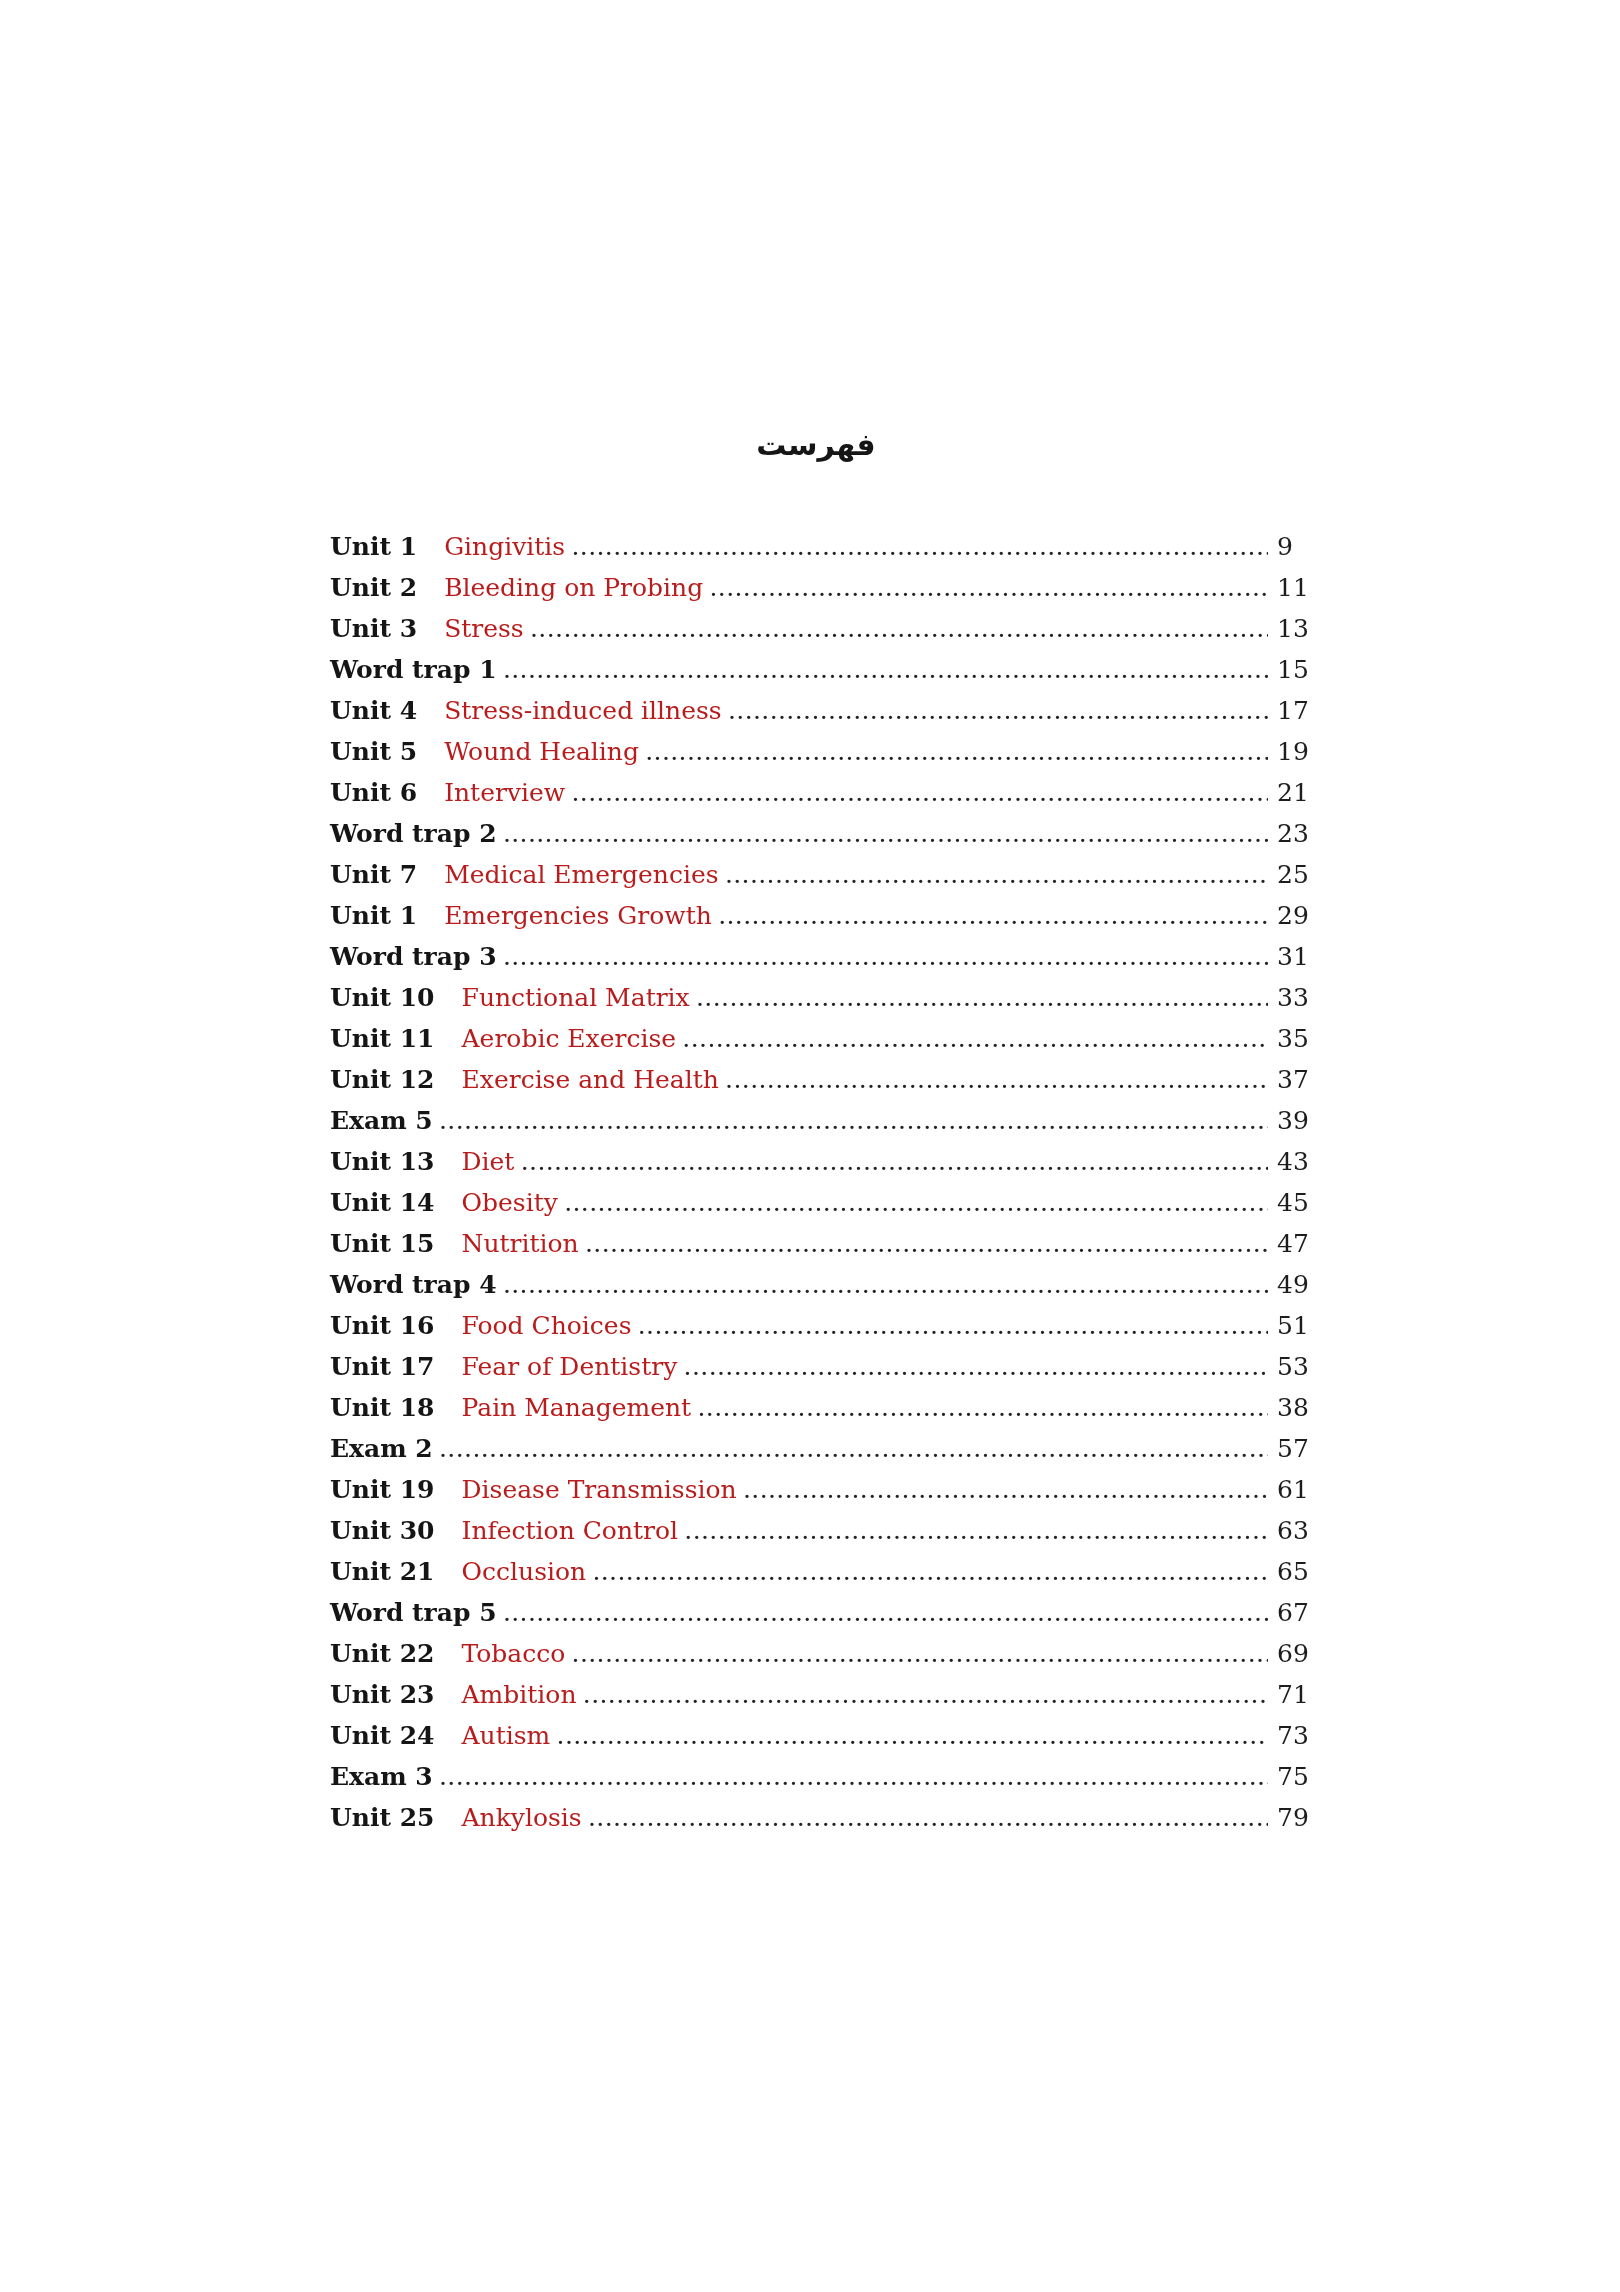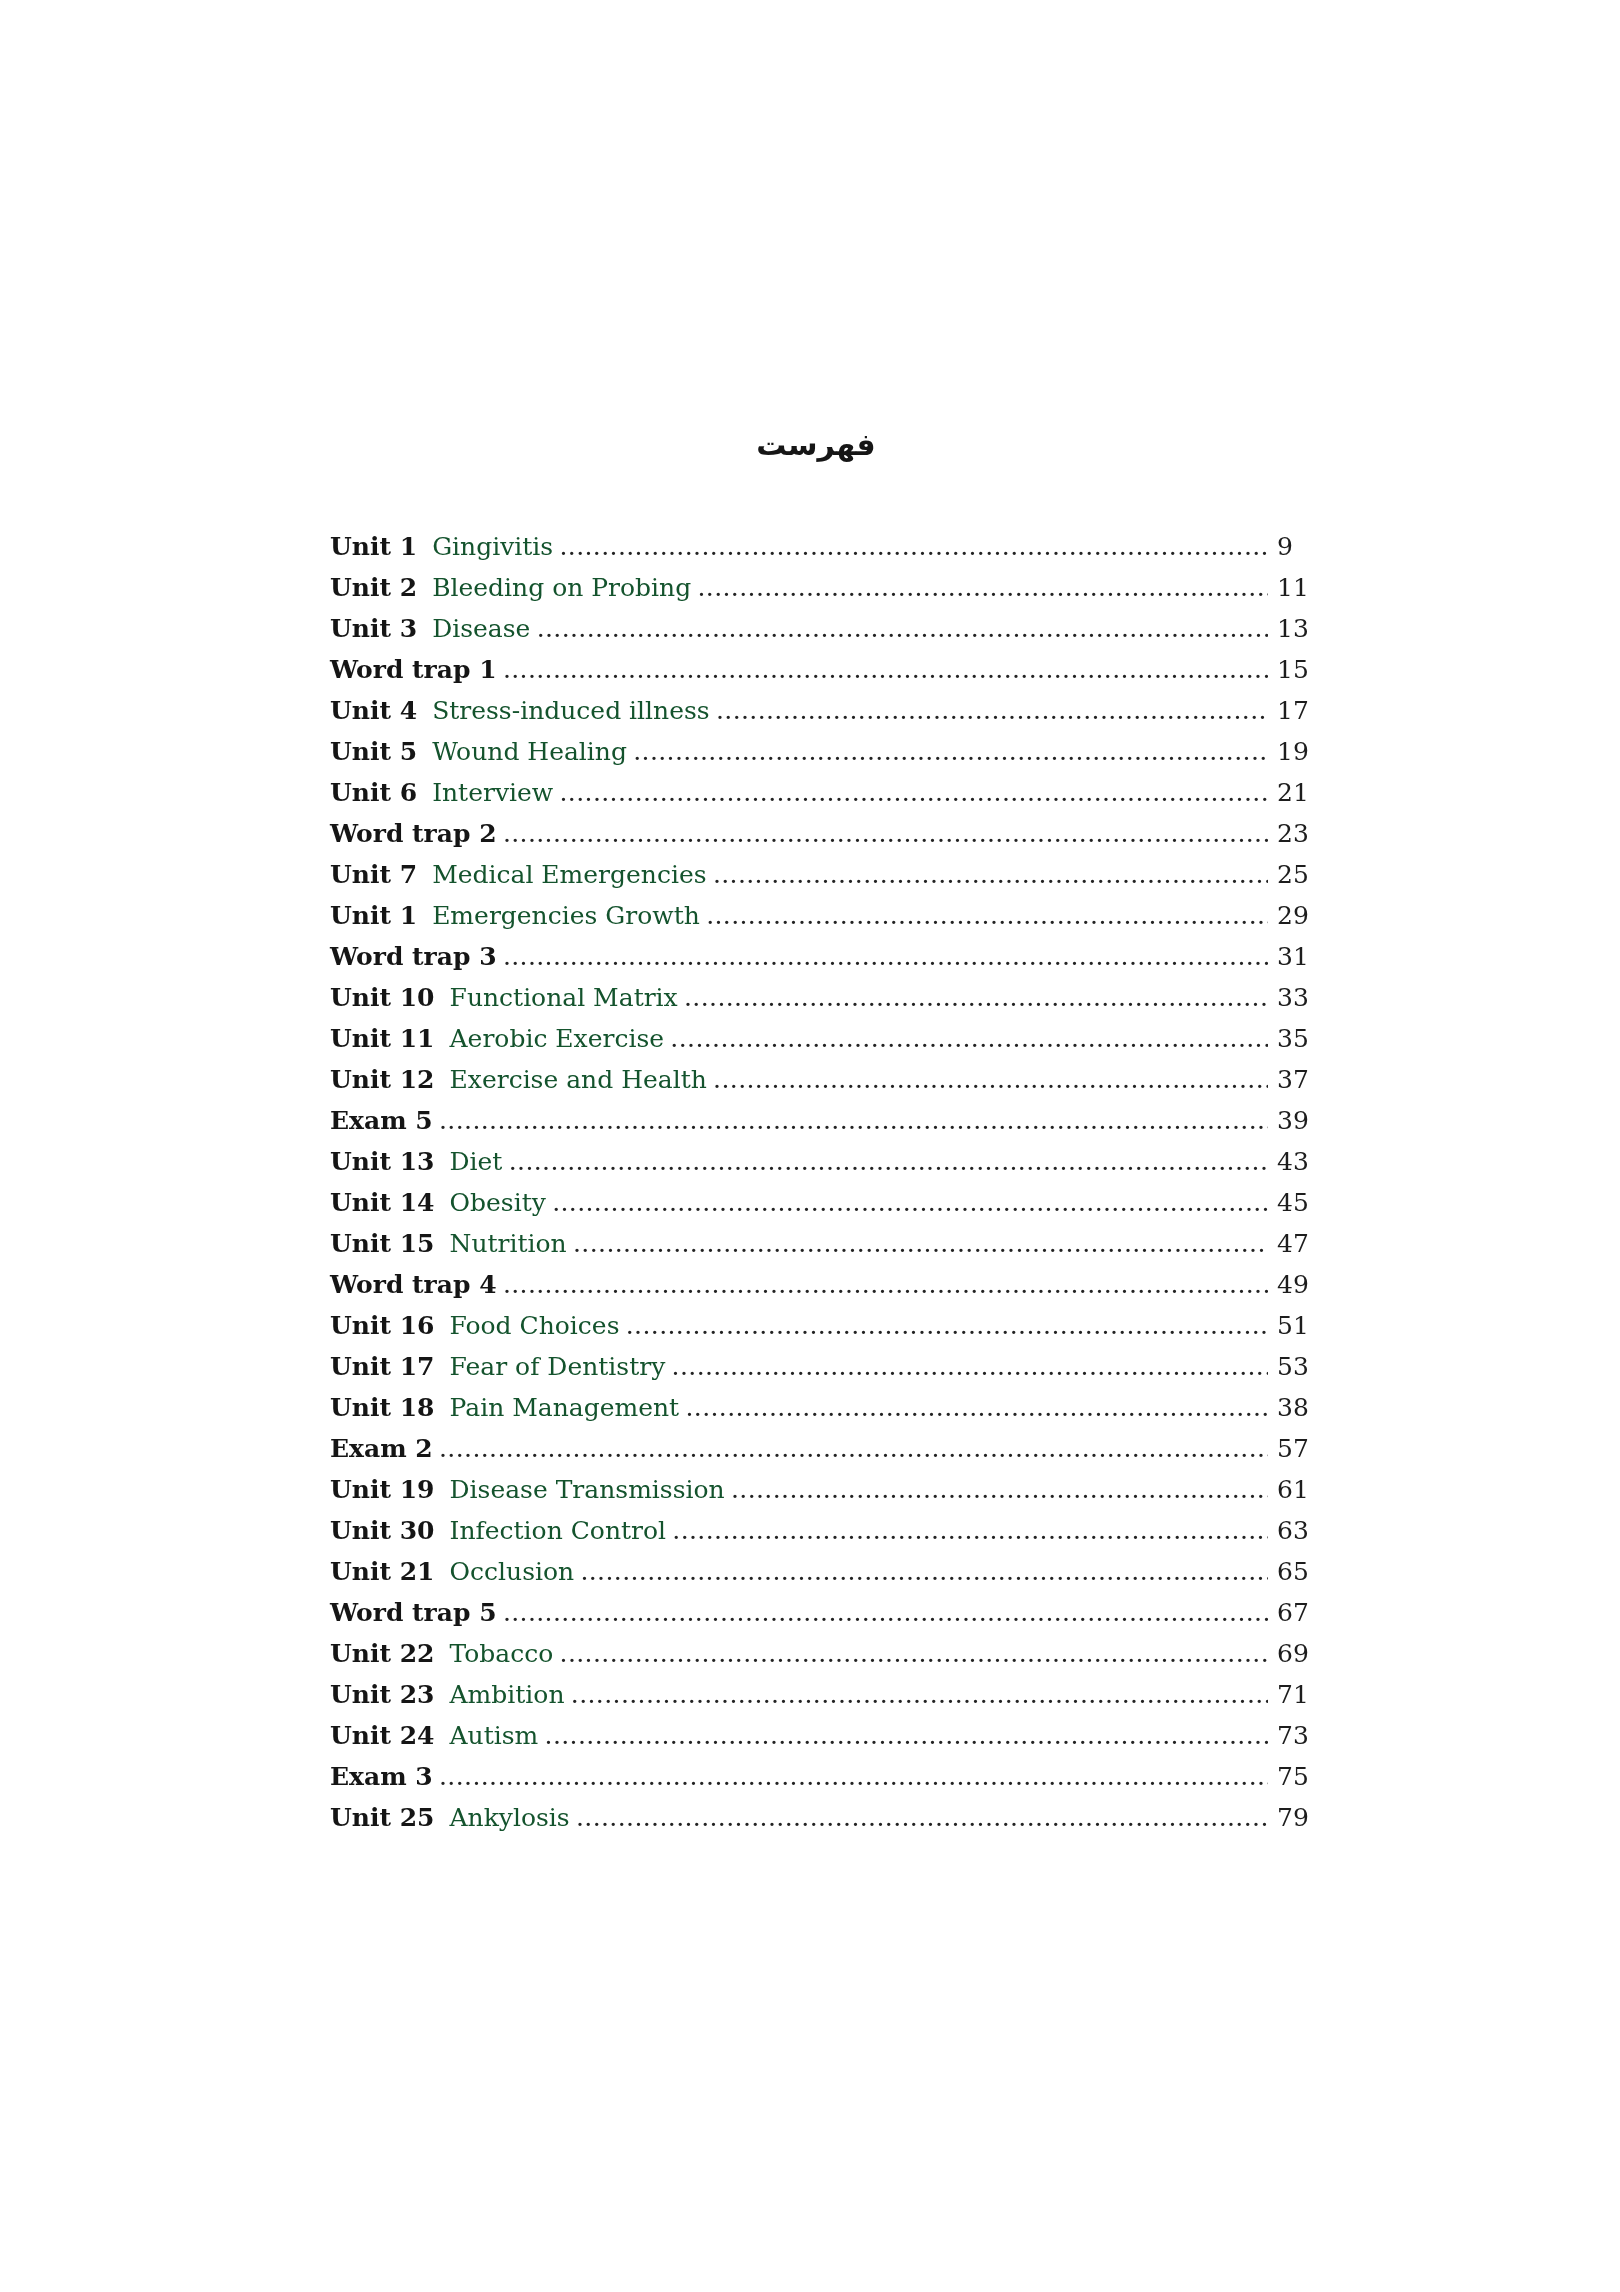--- a/index.html
+++ b/index.html
@@ -42,22 +42,22 @@
     font-size: 25px;
     white-space: nowrap;
   }
   .toc-row .label {
     font-weight: bold;
     flex: 0 0 auto;
     color: #151515;
   }
   .toc-row .title {
     flex: 0 0 auto;
-    margin-left: 15px;
-    color: #14532d;
+    margin-left: 27px;
+    color: #b91c1c;
   }
   .toc-row .leader {
     flex: 1 1 auto;
     min-width: 0;
     overflow: hidden;
     margin: 0 9px 0 6.3px;
     position: relative;
     color: #222;
   }
   .toc-row .leader::after {
@@ -88,21 +88,21 @@
 
   <div class="toc-row">
     <span class="label">Unit 2</span>
     <span class="title">Bleeding on Probing</span>
     <span class="leader"></span>
     <span class="pagenum">11</span>
   </div>
 
   <div class="toc-row">
     <span class="label">Unit 3</span>
-    <span class="title">Disease</span>
+    <span class="title">Stress</span>
     <span class="leader"></span>
     <span class="pagenum">13</span>
   </div>
 
   <div class="toc-row">
     <span class="label">Word trap 1</span>
 
     <span class="leader"></span>
     <span class="pagenum">15</span>
   </div>

